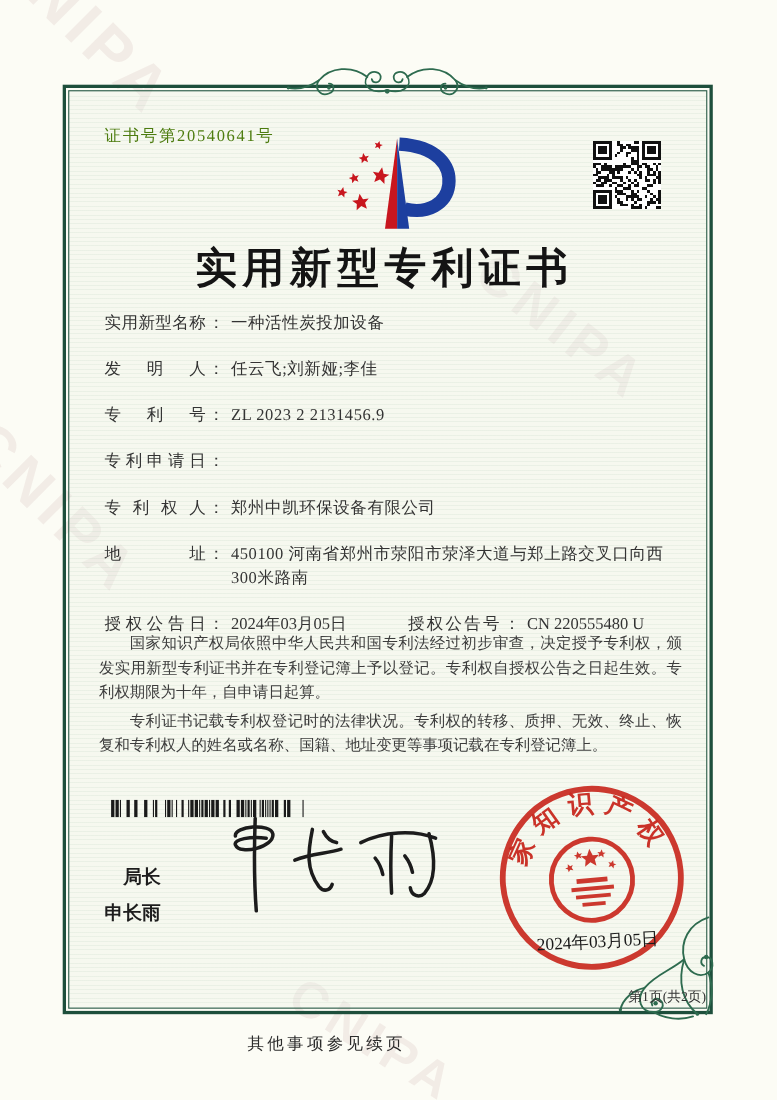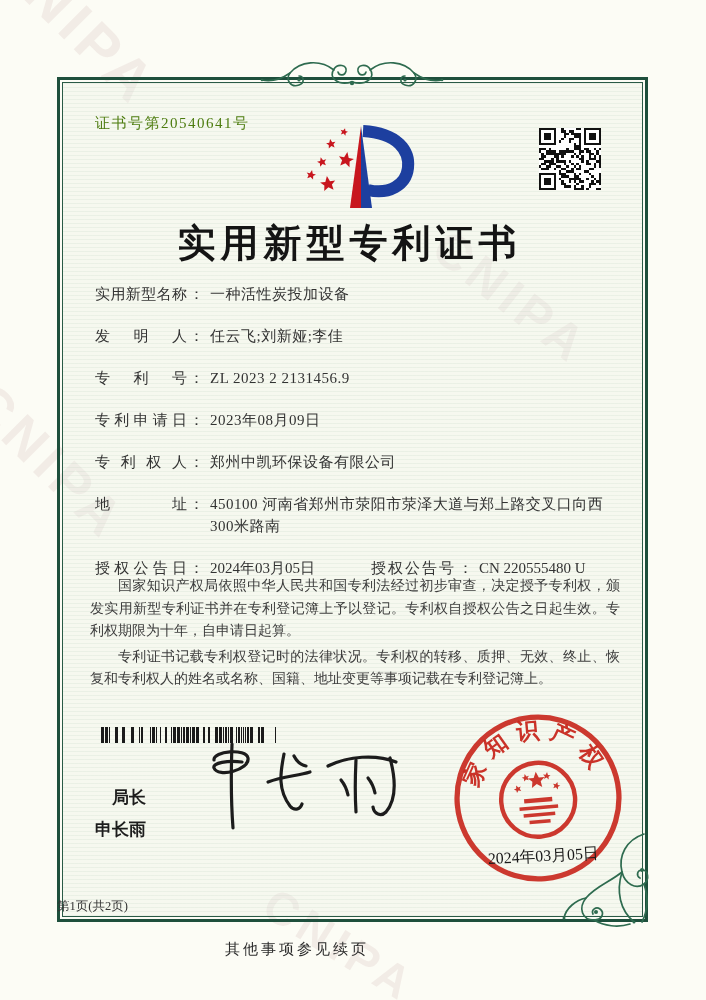--- a/index.html
+++ b/index.html
@@ -43,21 +43,21 @@
   .paras{
     position:absolute; left:90px; top:575px; width:530px;
     font-size:14px; line-height:22.5px; text-align:justify; color:#3c3c3c;
   }
   .paras p{margin:0 0 3px 0; text-indent:2em;}
   .barcode{position:absolute; left:95px; top:727px; width:190px; height:16px;}
   .signer{position:absolute; left:95px; top:782px; font-family:"Liberation Sans","DejaVu Sans",sans-serif;
     font-size:17px; font-weight:600; color:#1d1d1d; line-height:32px;text-align:right;}
   .signature{position:absolute; left:198px; top:732px; width:210px; height:105px;}
   .seal{position:absolute; left:450px; top:710px; width:176px; height:176px; transform:rotate(-5deg);}
-  .page-info{position:absolute; left:57px; top:898px; width:585px; text-align:left; font-size:12.5px; color:#333;}
+  .page-info{position:absolute; left:57px; top:898px; width:585px; text-align:right; font-size:12.5px; color:#333;}
   .footer-note{position:absolute; left:0; top:940px; width:594px; text-align:center; font-size:15px; letter-spacing:3px; color:#2b2b2b;}
   .ornament-top{position:absolute; left:242px; top:56px; width:220px; height:42px; z-index:2;}
   .ornament-corner{position:absolute; left:556px; top:826px; width:104px; height:110px; z-index:2;}
 </style>
 </head>
 <body>
 
 <div class="page">
 
   <div class="wm" style="left:-28px; top:-12px; font-size:58px; transform:rotate(45deg);">CNIPA</div>
@@ -355,21 +355,20 @@
           <span class="fvalue">任云飞;刘新娅;李佳</span>
       </div>
       <div class="frow">
         <span class="flabel">专利号</span>
           <span class="fcolon">：</span>
           <span class="fvalue">ZL 2023 2 2131456.9</span>
       </div>
       <div class="frow">
         <span class="flabel">专利申请日</span>
           <span class="fcolon">：</span>
-          <span class="fvalue">2023年08月09日</span>
       </div>
       <div class="frow">
         <span class="flabel">专利权人</span>
           <span class="fcolon">：</span>
           <span class="fvalue">郑州中凯环保设备有限公司</span>
       </div>
       <div class="frow">
         <span class="flabel">地址</span>
           <span class="fcolon">：</span>
           <span class="fvalue">450100 河南省郑州市荥阳市荥泽大道与郑上路交叉口向西300米路南</span>

